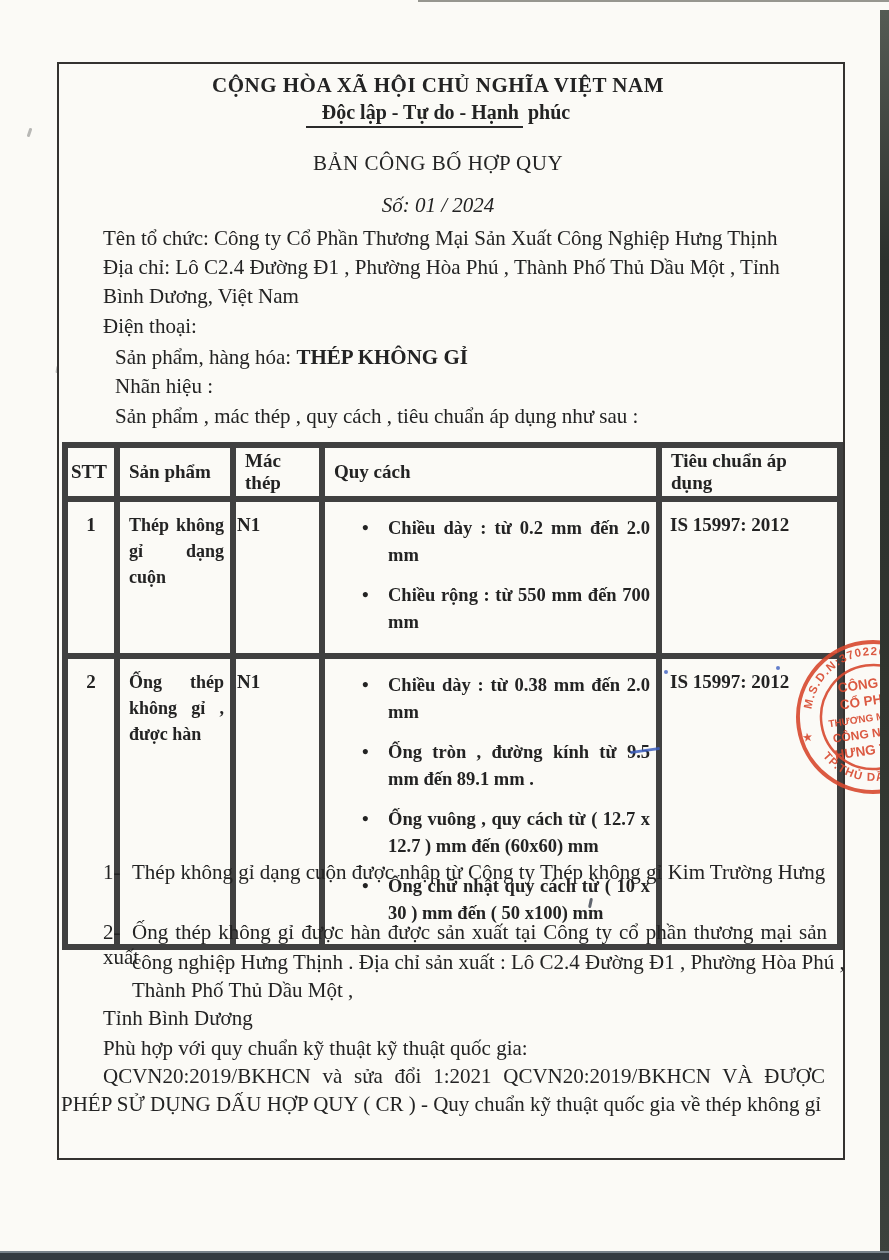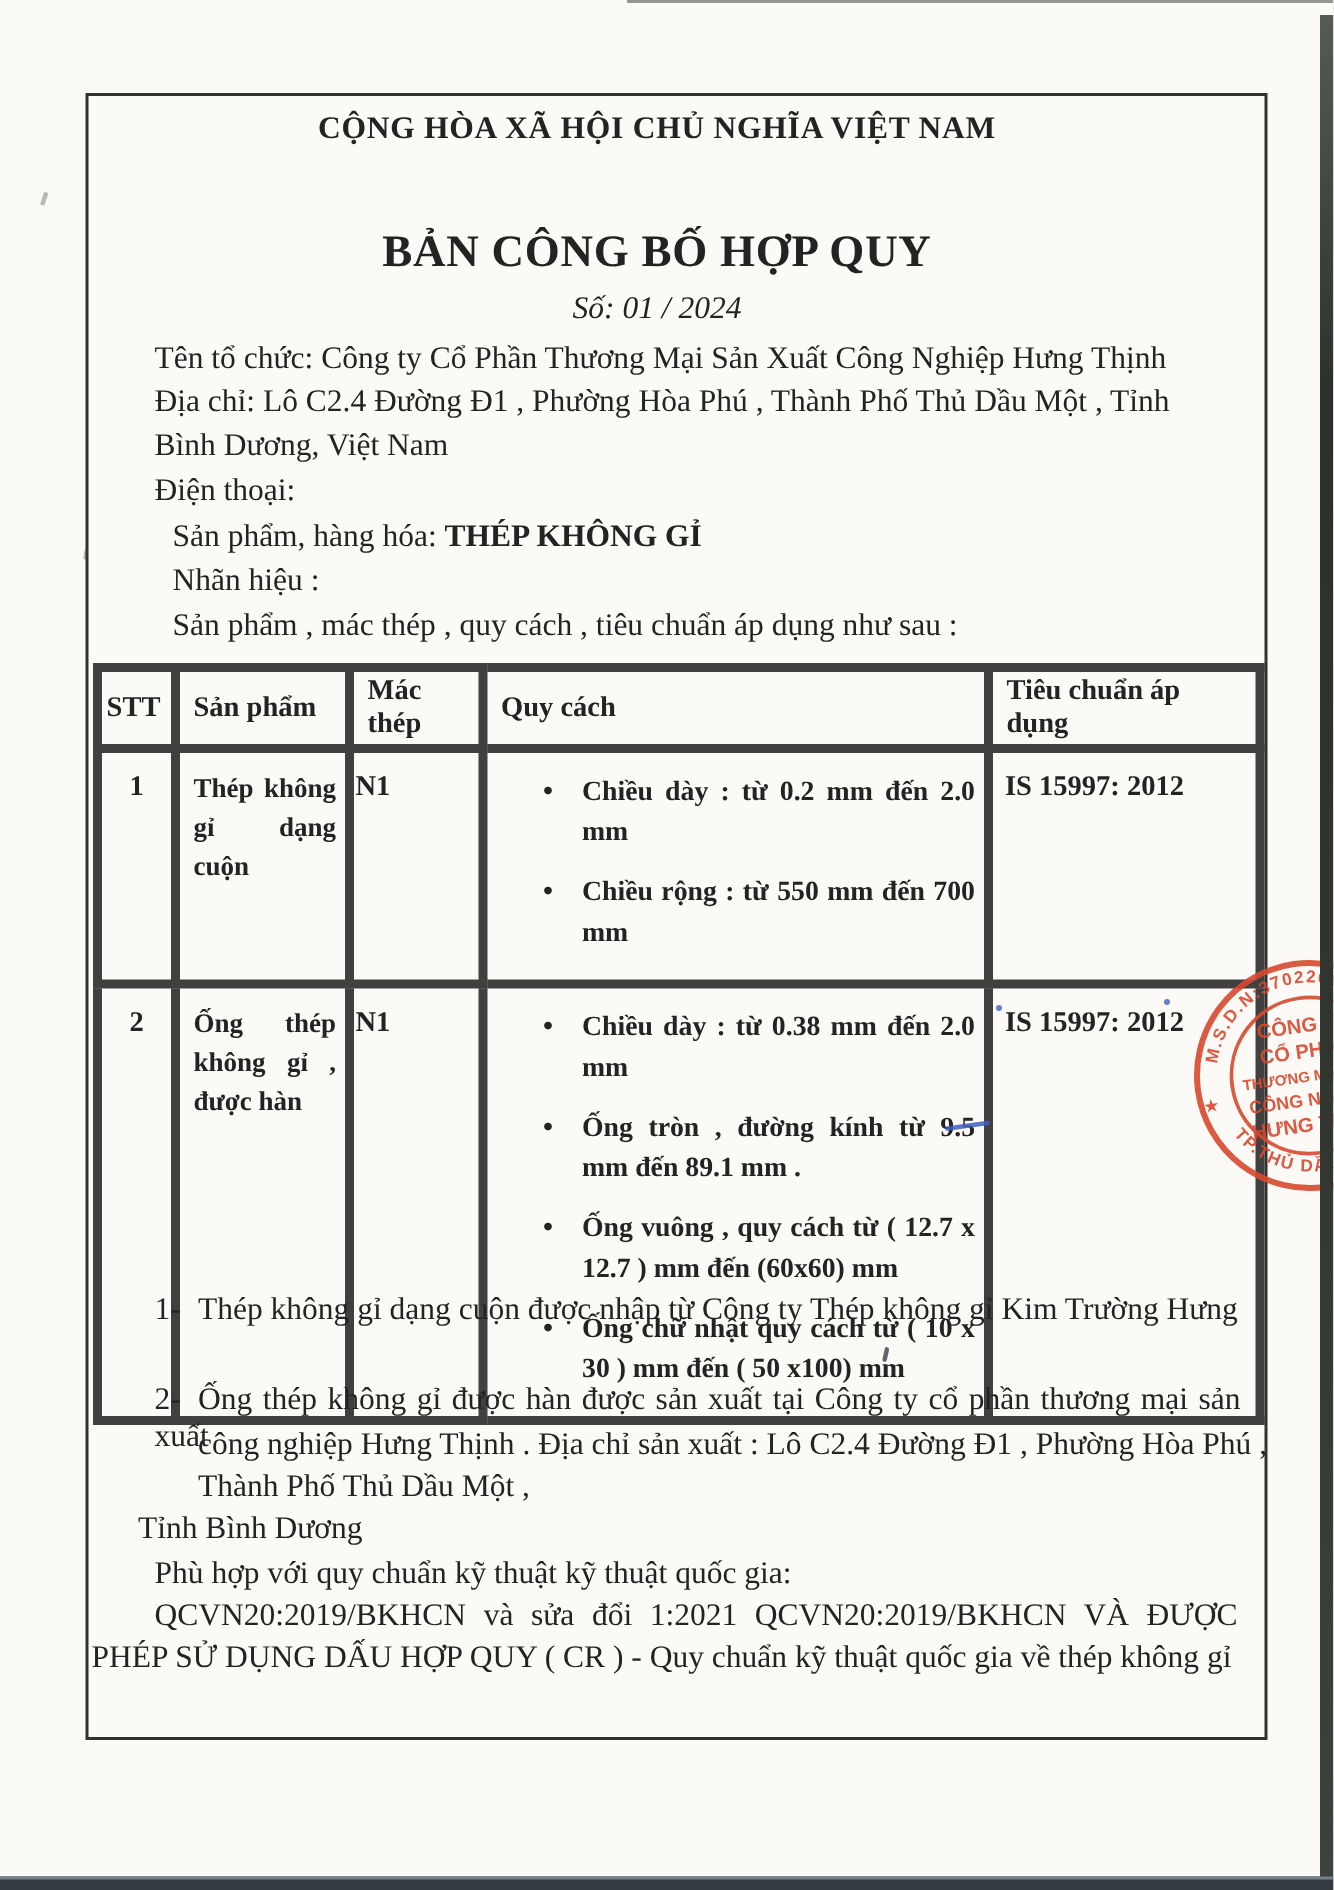--- a/index.html
+++ b/index.html
@@ -15,21 +15,21 @@
   .page-border {
     position:absolute; left:57px; top:62px; width:788px; height:1098px;
     border:2px solid #343230; box-sizing:border-box; z-index:1;
   }
 
   
   .hdr { position:absolute; left:57px; width:762px; text-align:center; z-index:2; }
   .nat-title { top:73px; font-size:21px; font-weight:bold; letter-spacing:.5px; }
   .motto { top:101px; font-size:20px; font-weight:bold; }
   .motto-u { border-bottom:2px solid #2a2a2a; padding:0 4px 3px 16px; }
-  .doc-title { top:151px; font-size:30px; font-weight:bold; letter-spacing:.5px; }
+  .doc-title { top:151px; font-size:21px; font-weight:normal; letter-spacing:.5px; }
   .doc-number { top:193px; font-size:21px;font-style:italic; }
 
   
   .line { position:absolute; z-index:2; font-size:21px; white-space:nowrap; }
   .b { font-weight:bold; }
 
   
   table.spec {
     position:absolute; left:62px; top:442px; width:777px; z-index:2;
     border-collapse:collapse; table-layout:fixed; font-size:19px;
@@ -89,20 +89,24 @@
   .speck { position:absolute; background:rgba(60,60,60,.35); border-radius:1px; z-index:2; }
 </style>
 </head>
 <body>
 
 <div class="screen">
 
   <div class="page-border"></div>
 
   <div class="hdr abs nat-title">CỘNG HÒA XÃ HỘI CHỦ NGHĨA VIỆT NAM</div>
+  <div class="hdr abs motto">
+    <span class="motto-u">Độc lập - Tự do - Hạnh</span>
+    <span>phúc</span>
+  </div>
   <div class="hdr abs doc-title">BẢN CÔNG BỐ HỢP QUY</div>
   <div class="hdr abs doc-number">Số: 01 / 2024</div>
 
   <div class="line" style="left:103px; top:226px;">Tên tổ chức: Công ty Cổ Phần Thương Mại Sản Xuất Công Nghiệp Hưng Thịnh</div>
   <div class="line" style="left:103px; top:255px;">Địa chỉ: Lô C2.4 Đường Đ1 , Phường Hòa Phú , Thành Phố Thủ Dầu Một , Tỉnh</div>
   <div class="line" style="left:103px; top:284px;">Bình Dương, Việt Nam</div>
   <div class="line" style="left:103px; top:314px;">Điện thoại:</div>
   <div class="line" style="left:115px; top:345px;"><span>Sản phẩm, hàng hóa: </span><span class="b">THÉP KHÔNG GỈ</span></div>
   <div class="line" style="left:115px; top:374px;">Nhãn hiệu :</div>
   <div class="line" style="left:115px; top:404px;">Sản phẩm , mác thép , quy cách , tiêu chuẩn áp dụng như sau :</div>
@@ -151,21 +155,21 @@
         </td>
         <td class="std">IS 15997: 2012</td>
       </tr>
     </tbody>
   </table>
 
   <div class="line" style="left:103px; top:860px;"><span class="marker">1-</span><span>Thép không gỉ dạng cuộn được nhập từ Công ty Thép không gỉ Kim Trường Hưng</span></div>
   <div class="line jline" style="left:103px; top:920px; width:724px;"><span class="marker">2-</span><span>Ống thép không gỉ được hàn được sản xuất tại Công ty cổ phần thương mại sản xuất</span></div>
   <div class="line" style="left:132px; top:950px;">công nghiệp Hưng Thịnh . Địa chỉ sản xuất : Lô C2.4 Đường Đ1 , Phường Hòa Phú ,</div>
   <div class="line" style="left:132px; top:978px;">Thành Phố Thủ Dầu Một ,</div>
-  <div class="line" style="left:92px; top:1006px;text-align:center;">Tỉnh Bình Dương</div>
+  <div class="line" style="left:103px; top:1006px;text-align:center;">Tỉnh Bình Dương</div>
   <div class="line" style="left:103px; top:1036px;">Phù hợp với quy chuẩn kỹ thuật kỹ thuật quốc gia:</div>
   <div class="line jline" style="left:103px; top:1064px; width:722px;">QCVN20:2019/BKHCN và sửa đổi 1:2021 QCVN20:2019/BKHCN VÀ ĐƯỢC</div>
   <div class="line" style="left:61px; top:1092px;">PHÉP SỬ DỤNG DẤU HỢP QUY ( CR ) -  Quy chuẩn kỹ thuật quốc gia về thép không gỉ</div>
 
   <svg class="stamp" viewBox="0 0 170 170">
     <g transform="rotate(-8 85 82)" opacity="0.9">
       <circle cx="85" cy="82" r="75" fill="none" stroke="#d8492f" stroke-width="4"></circle>
       <circle cx="85" cy="82" r="52" fill="none" stroke="#d8492f" stroke-width="2.5"></circle>
       <path id="arcTop" d="M 25.1 65.9 A 62 62 0 0 1 141.2 55.8" fill="none"></path>
       <path id="arcBottom" d="M 29.6 114 A 64 64 0 0 0 140.4 114" fill="none"></path>

